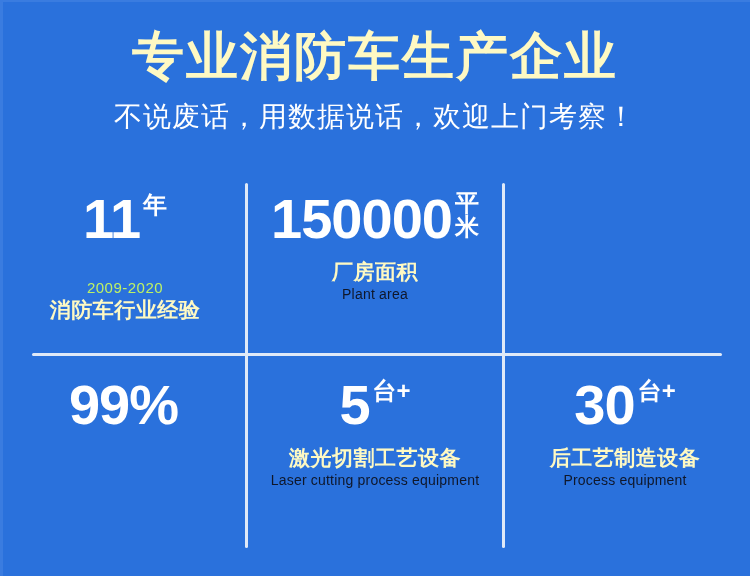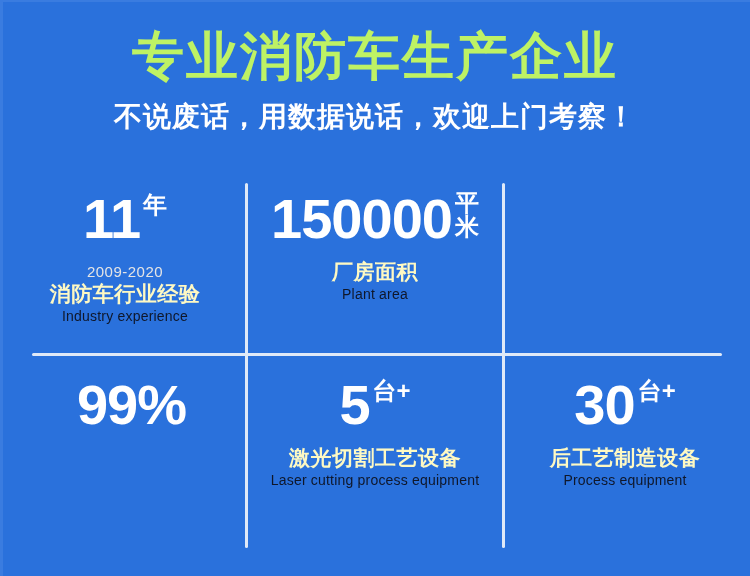--- a/index.html
+++ b/index.html
@@ -39,29 +39,29 @@
     position: absolute;
     left: 0;
     top: 26px;
     width: 750px;
     text-align: center;
   }
   .title {
     font-size: 52px;
     line-height: 60px;
     font-weight: bold;
-    color: #bef264;
+    color: #fef9c3;
     letter-spacing: 2px;
     white-space: nowrap;
   }
   .subtitle {
     margin-top: 14px;
     font-size: 28px;
     line-height: 34px;
-    font-weight: bold;
+    font-weight: normal;
     color: #ffffff;
     letter-spacing: 1px;
     white-space: nowrap;
   }
 
   
   .grid {
     position: absolute;
     left: 0;
     top: 178px;
@@ -71,21 +71,21 @@
 
   .cell {
     position: absolute;
     width: 250px;
     text-align: center;
     color: #ffffff;
   }
   .cell.c0 { left: 0px;   top: 6px; }
   .cell.c1 { left: 250px; top: 6px; }
   .cell.c2 { left: 500px; top: 6px; }
-  .cell.c3 { left: 8px;   top: 192px; }
+  .cell.c3 { left: 0px;   top: 192px; }
   .cell.c4 { left: 250px; top: 192px; }
   .cell.c5 { left: 500px; top: 192px; }
 
   .bignum-row {
     display: flex;
     align-items: flex-start;
     justify-content: center;
     height: 74px;
   }
   .bignum {
@@ -108,22 +108,22 @@
     display: flex;
     flex-direction: column;
     align-items: center;
     line-height: 24px;
     margin-top: 7px;
   }
 
   .years {
     font-size: 15px;
     line-height: 20px;
-    color: #e5e5e5;
-    margin-top: 4px;
+    color: #bef264;
+    margin-top: 20px;
     letter-spacing: 0.5px;
   }
   .label-cn {
     font-size: 21px;
     line-height: 24px;
     font-weight: bold;
     color: #fef9c3;
     letter-spacing: 0.5px;
   }
   .label-en {
@@ -168,21 +168,20 @@
   <div class="grid">
 
     <div class="cell c0">
       <div class="bignum-row">
         <span class="bignum">11</span>
         <span class="unit">年</span>
       </div>
       <div class="texts">
         <div class="years">2009-2020</div>
         <div class="label-cn">消防车行业经验</div>
-        <div class="label-en">Industry experience</div>
       </div>
     </div>
 
     <div class="cell c1">
       <div class="bignum-row">
         <span class="bignum">150000</span>
         <span class="unit stacked">
           <span>平</span>
           <span>米</span>
         </span>

